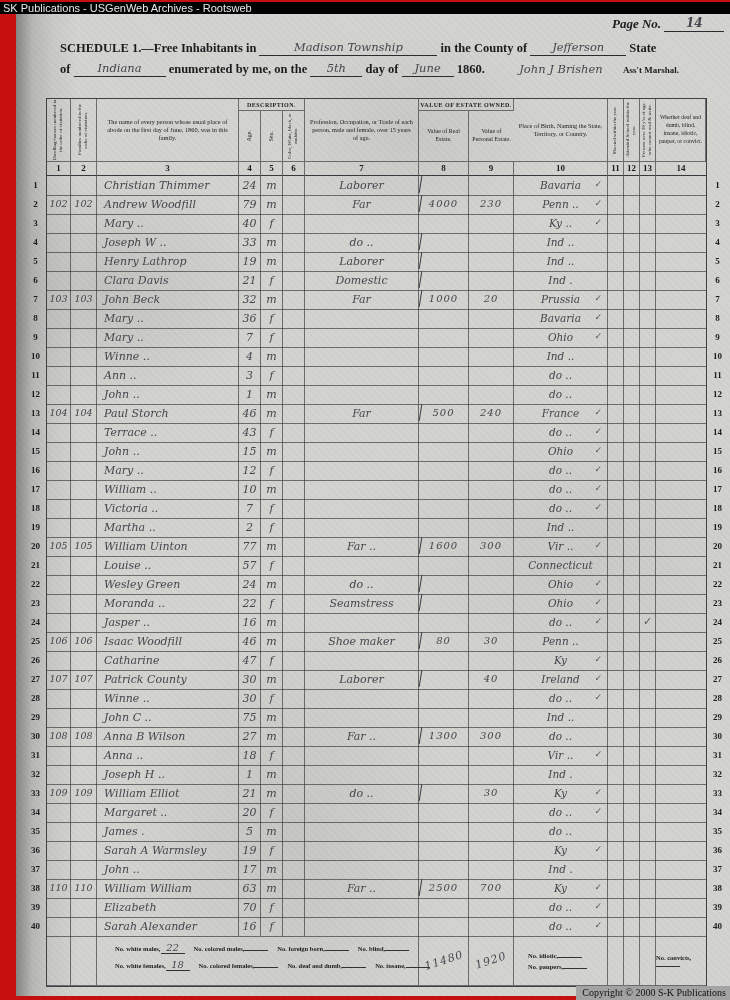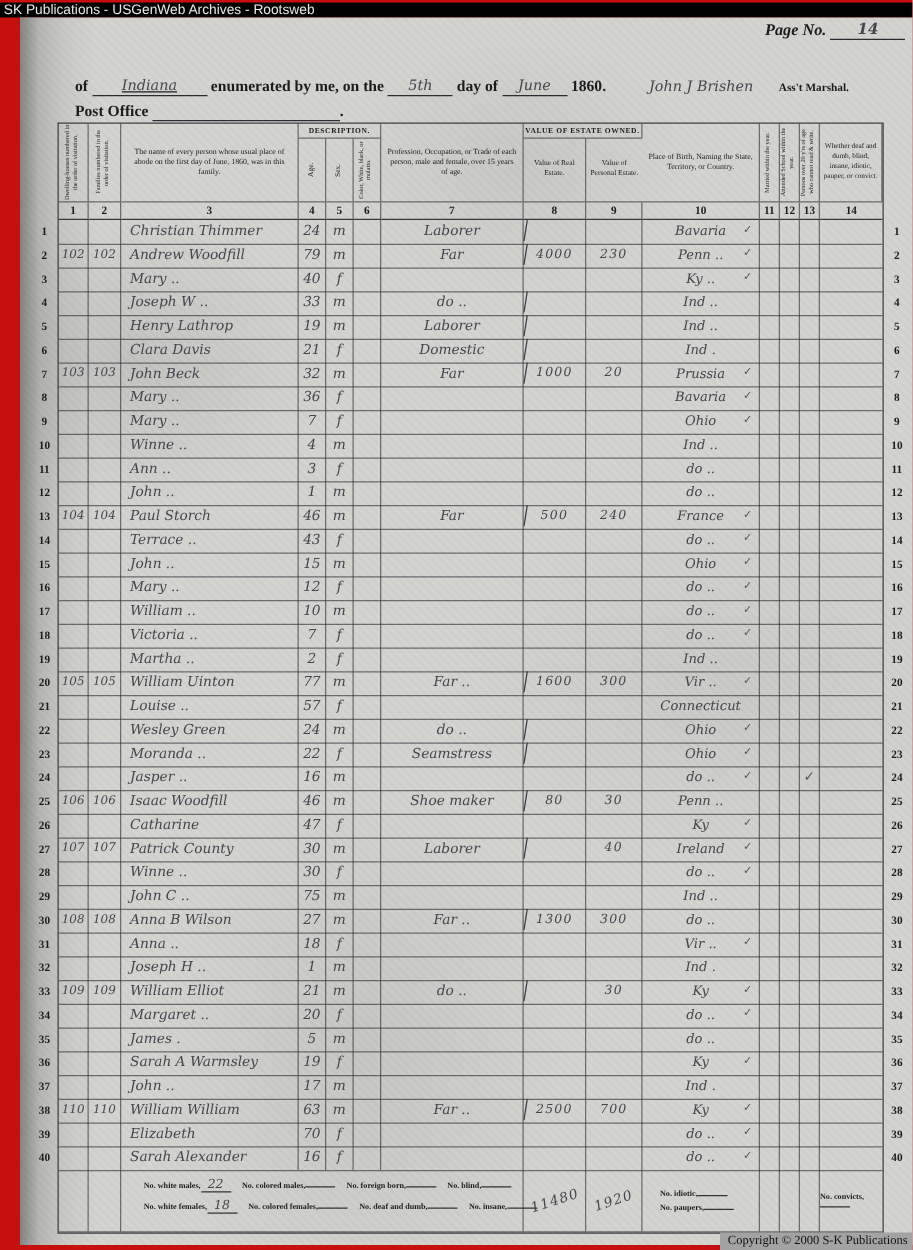--- a/index.html
+++ b/index.html
@@ -87,37 +87,40 @@
   <span>SK Publications - USGenWeb Archives - Rootsweb</span>
 </div>
 
 <div class="scan">
 
   <div class="pageno">
     <span>Page No.</span>
     <span class="blank"><span class="hw">14</span></span>
   </div>
 
+  <div class="tline" style="top:26px;">
+    <span>SCHEDULE 1.—Free Inhabitants in</span>
+    <span class="blank" style="width:178px;"><span class="hw">Madison Township</span></span>
+    <span>in the County of</span>
+    <span class="blank" style="width:96px;"><span class="hw">Jefferson</span></span>
+    <span>State</span>
+  </div>
 
   <div class="tline" style="top:47px;">
     <span>of</span>
-    <span class="blank" style="width:92px;text-decoration:underline;"><span class="hw">Indiana</span></span>
+    <span class="blank" style="width:92px;"><span class="hw">Indiana</span></span>
     <span>enumerated by me, on the</span>
     <span class="blank" style="width:52px;"><span class="hw">5th</span></span>
     <span>day of</span>
     <span class="blank" style="width:52px;"><span class="hw">June</span></span>
     <span>1860.</span>
     <span class="blank" style="width:118px;margin-left:14px;border-bottom:none;"><span class="hw">John J Brishen</span></span>
     <span class="small-label">Ass't Marshal.</span>
   </div>
 
-  <div class="tline" style="top:68px;">
-    <span>Post Office</span>
-    <span class="blank" style="width:150px;"><span class="hw"></span></span><span>.</span>
-  </div>
 
   <div class="table">
 
     <div class="grid thead">
       <div class="cell th rspan">
           <span class="vtext">Dwelling-houses numbered in the order of visitation.</span>
         </div>
       <div class="cell th rspan">
           <span class="vtext">Families numbered in the order of visitation.</span>
         </div>

